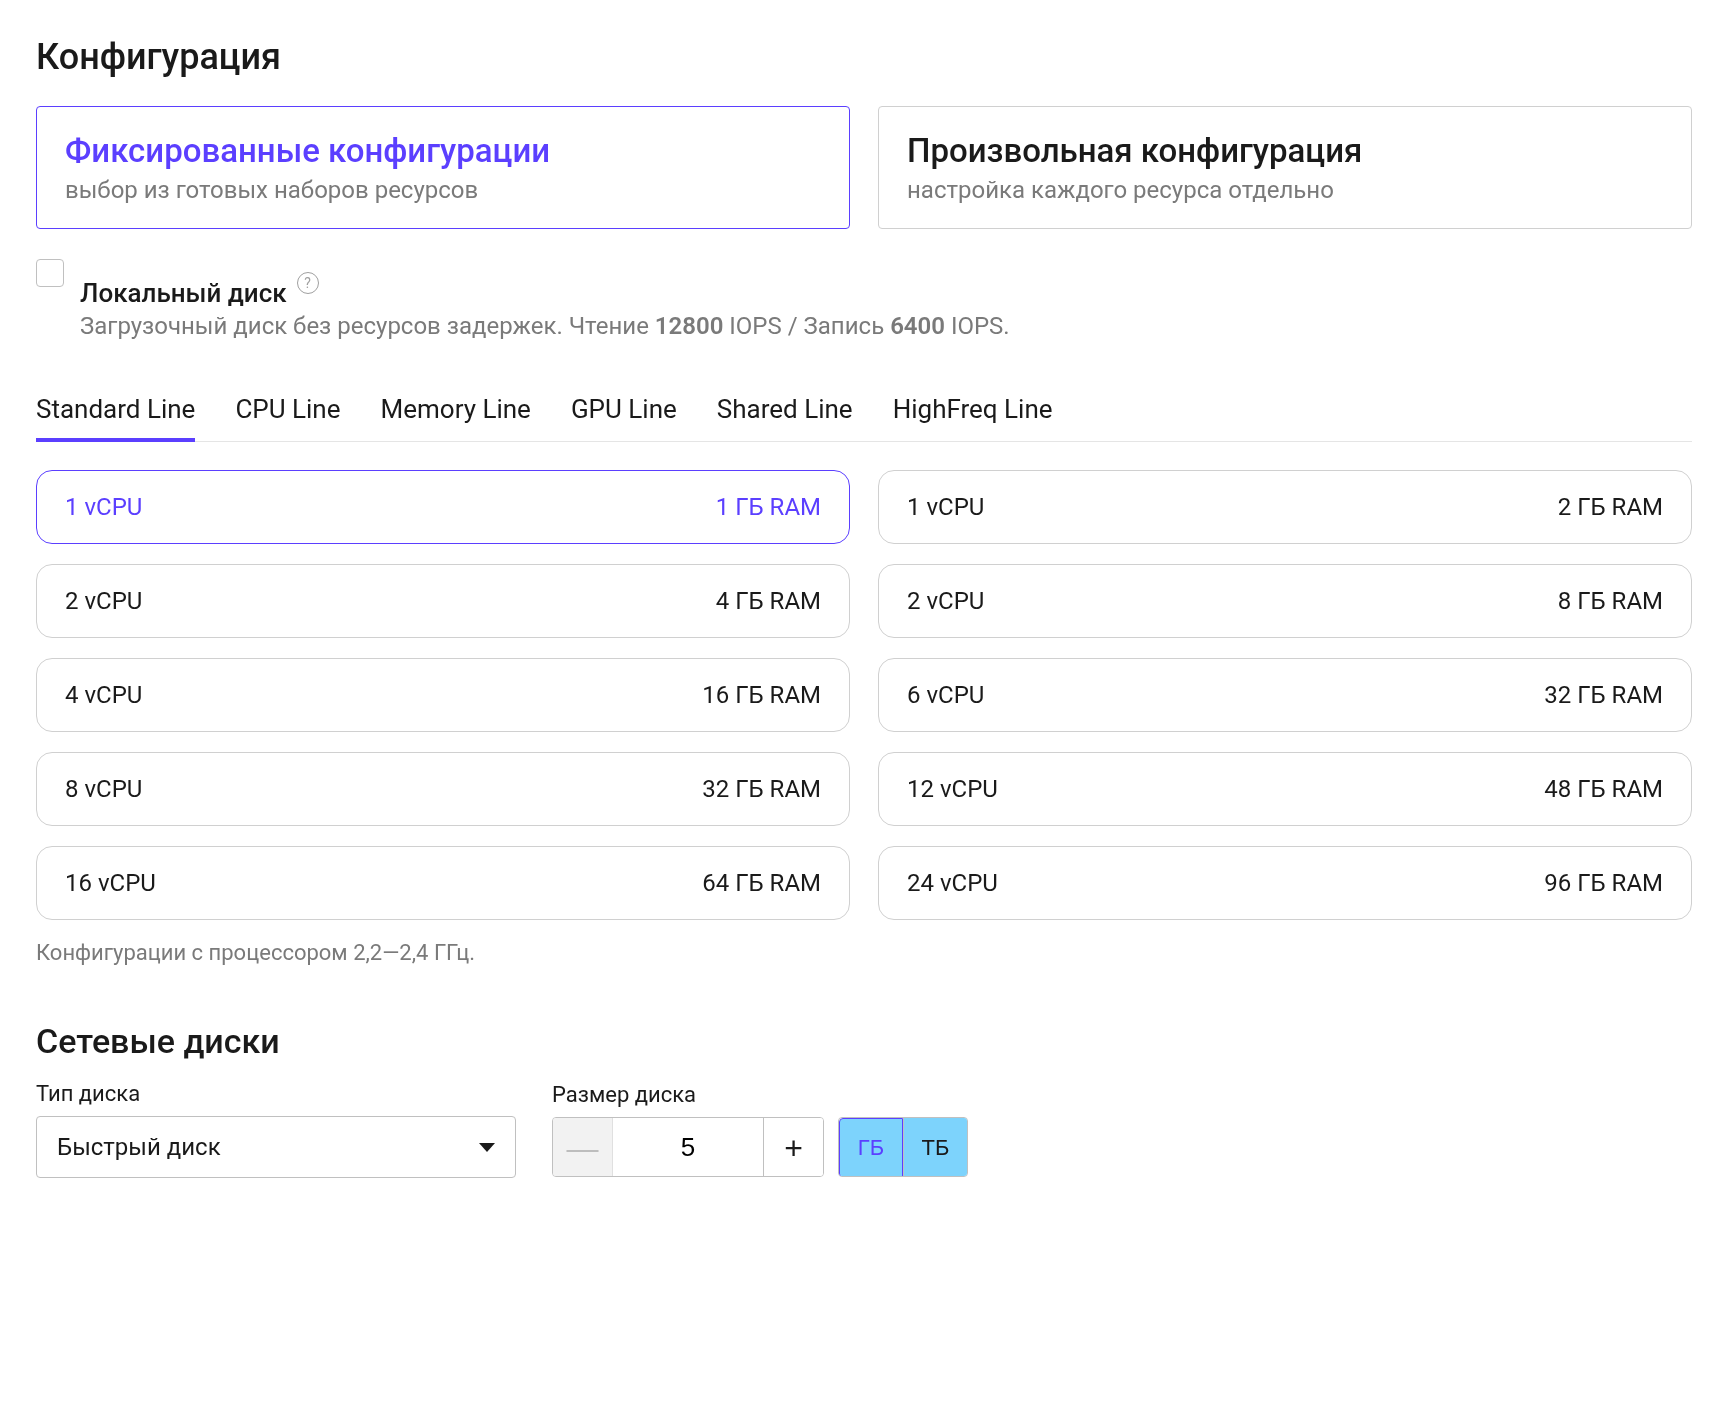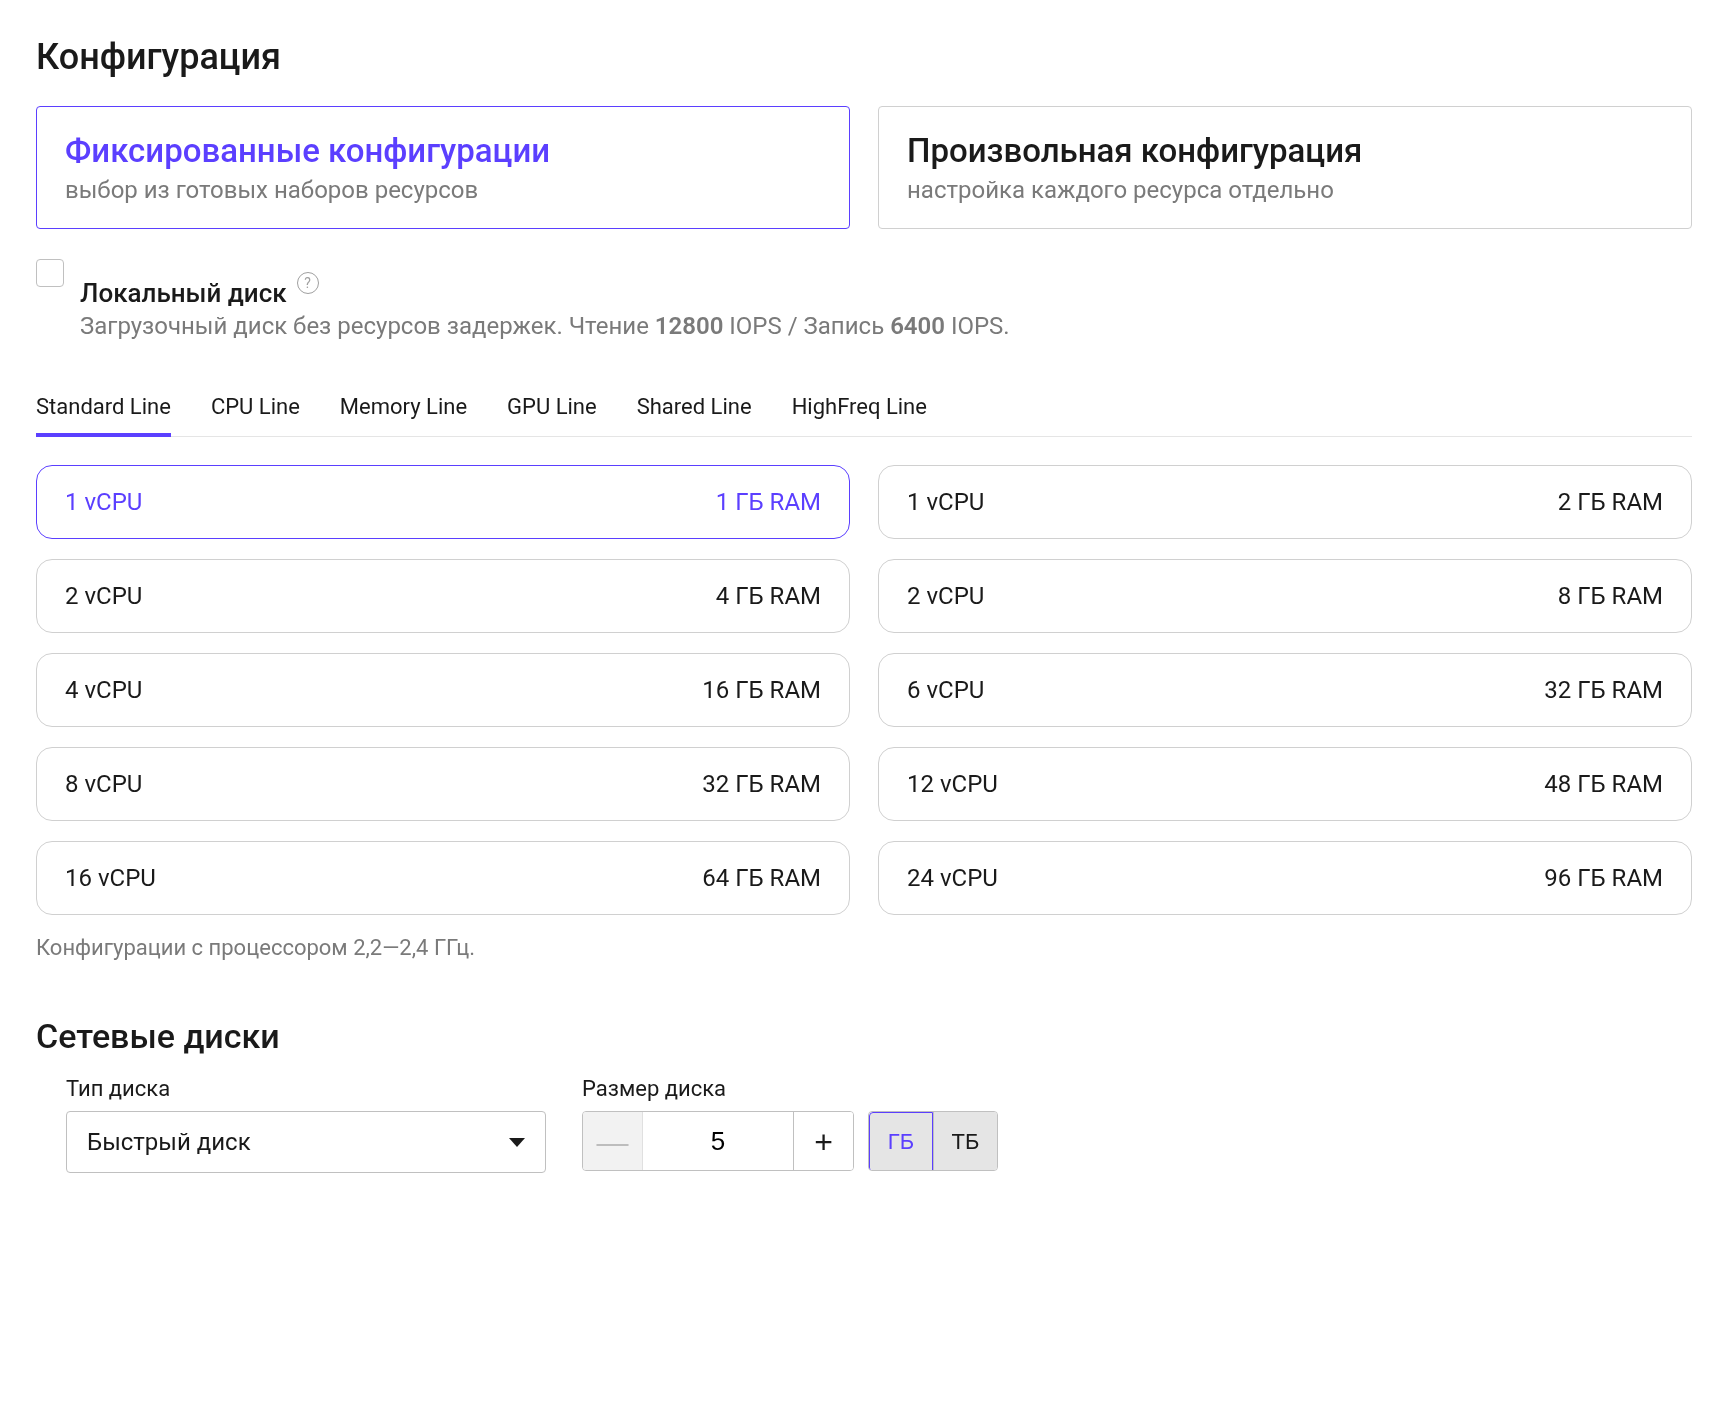--- a/index.html
+++ b/index.html
@@ -101,21 +101,21 @@
       font-weight: 600;
       color: #7a7a7a;
     }
     .tabs-row {
       display: flex;
       gap: 40px;
       border-bottom: 1px solid #e5e5e5;
       margin-bottom: 28px;
     }
     .tab-item {
-      font-size: 22px;
+      font-size: 26px;
       color: #1a1a1a;
       padding: 14px 0;
       cursor: pointer;
       border-bottom: 4px solid transparent;
       margin-bottom: -1px;
     }
     .tab-item.active {
       border-bottom-color: #5b3fff;
     }
     .flavor-grid {
@@ -148,22 +148,21 @@
     .flavor-card.selected .flavor-ram {
       color: #5b3fff;
     }
     .note-text {
       font-size: 22px;
       color: #7a7a7a;
     }
     .disk-row {
       display: flex;
       gap: 36px;
-      align-items: flex-start;
-      margin-left: 30px;
+      align-items: center;
     }
     .field-group {
       display: flex;
       flex-direction: column;
     }
     .field-label {
       font-size: 22px;
       color: #1a1a1a;
       margin-bottom: 10px;
     }
@@ -235,21 +234,21 @@
       overflow: hidden;
       height: 60px;
     }
     .unit-btn {
       width: 64px;
       height: 60px;
       display: flex;
       align-items: center;
       justify-content: center;
       font-size: 22px;
-      background: #e5e5e5;
+      background: #7dd3fc;
       color: #1a1a1a;
       border: none;
       cursor: pointer;
     }
     .unit-btn.active {
       border: 1.5px solid #5b3fff;
       color: #5b3fff;
       border-radius: 4px 0 0 4px;
     }
     .unit-btn + .unit-btn {

